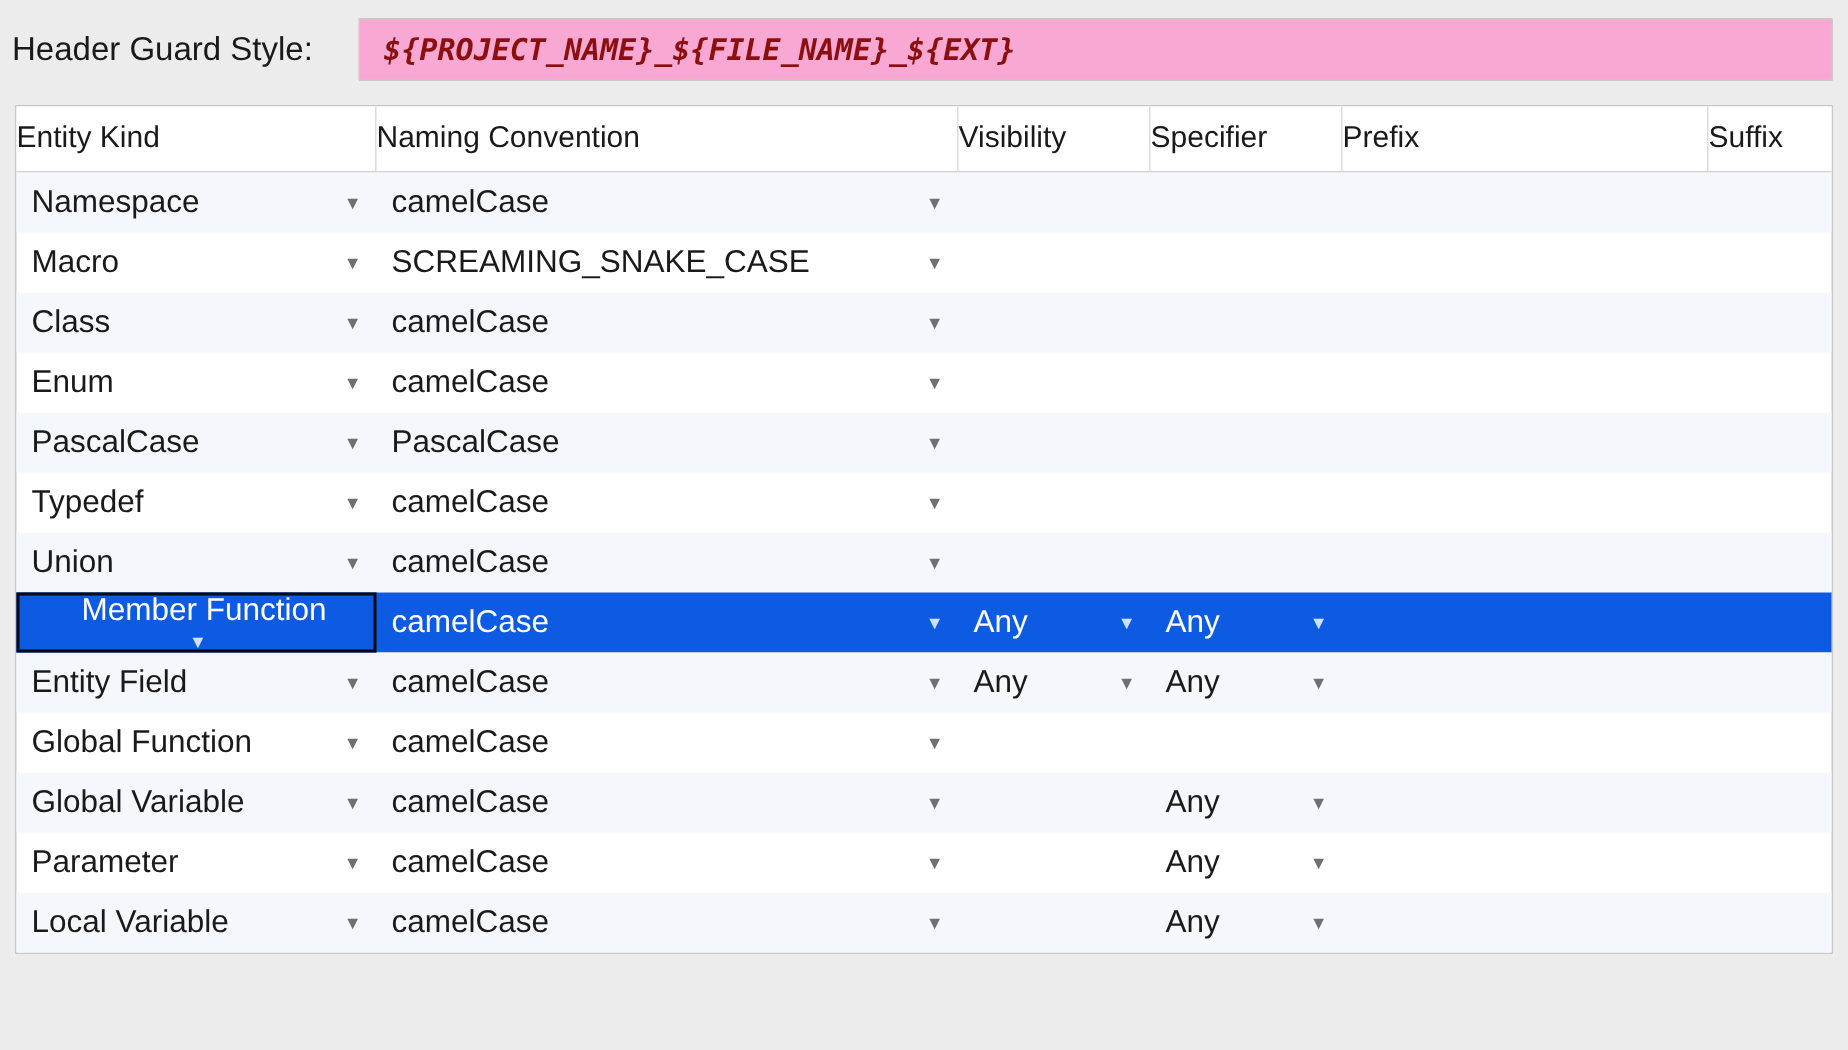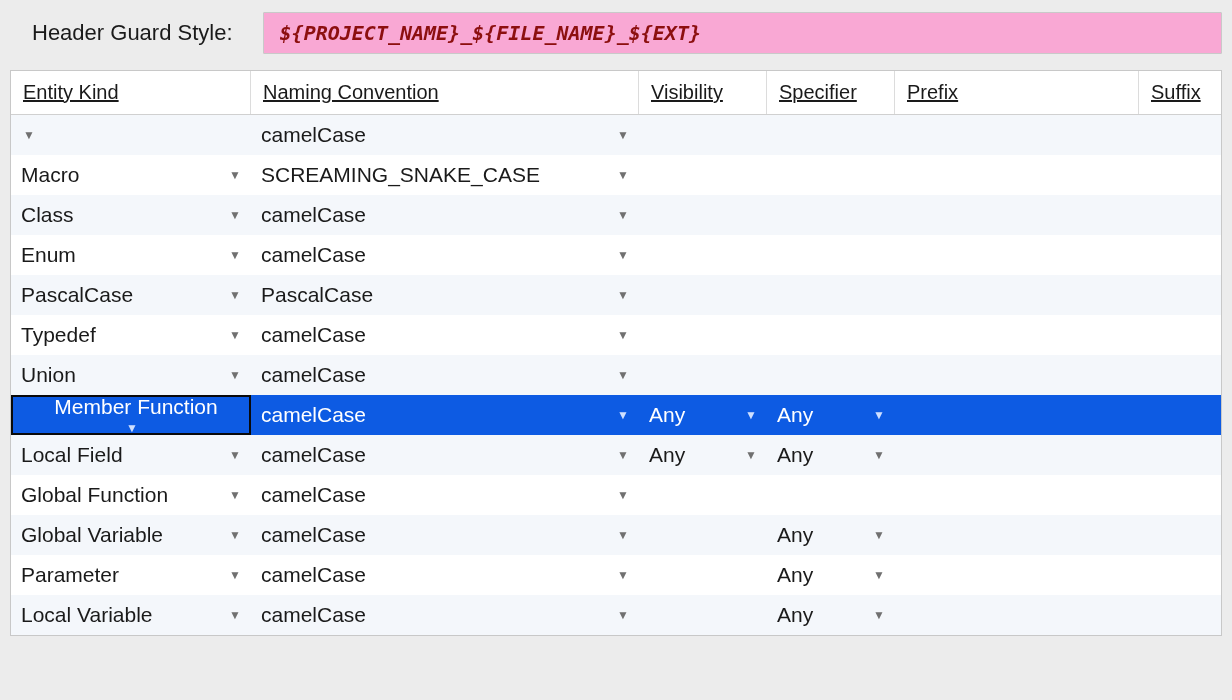--- a/index.html
+++ b/index.html
@@ -8,21 +8,21 @@
       background: #ececec;
       font-size: 19px;
       color: #1a1a1a;
       width: 1232px;
       height: 700px;
       overflow: hidden;
     }
     .top-row {
       display: flex;
       align-items: center;
-      padding: 12px 10px 10px 32px;
+      padding: 12px 10px 10px 8px;
       gap: 30px;
     }
     .top-label {
       font-size: 22px;
       color: #1a1a1a;
     }
     .guard-input {
       flex: 1;
       background: #f9a8d4;
       border: 1px solid #c9c9c9;
@@ -44,24 +44,23 @@
       display: flex;
       height: 44px;
       align-items: stretch;
       border-bottom: 1px solid #d0d0d0;
       background: #ffffff;
       font-size: 20px;
     }
     .th {
       display: flex;
       align-items: center;
-      padding: 0 12px;
+      padding: 0 0;
       border-right: 1px solid #dcdcdc;
       color: #1a1a1a;
-      text-decoration: underline;
     }
     .th:last-child { border-right: none; }
     .col-entity   { width: 240px; }
     .col-conv     { width: 388px; }
     .col-vis      { width: 128px; text-align: center; }
     .col-spec     { width: 128px; }
     .col-prefix   { width: 244px; }
     .col-suffix   { flex: 1; }
     .row {
       display: flex;
@@ -113,20 +112,21 @@
     <div class="th col-entity">Entity Kind</div>
     <div class="th col-conv">Naming Convention</div>
     <div class="th col-vis">Visibility</div>
     <div class="th col-spec">Specifier</div>
     <div class="th col-prefix">Prefix</div>
     <div class="th col-suffix">Suffix</div>
   </div>
   <div id="tbody">
       <div class="row alt">
         <div class="cell c-entity">
+          <span class="cell-text">Namespace</span>
           <span class="tri">▼</span>
         </div>
         <div class="cell c-conv">
           <span class="cell-text">camelCase</span>
           <span class="tri">▼</span>
         </div>
         <div class="cell c-vis"></div>
         <div class="cell c-spec"></div>
         <div class="cell c-prefix"></div>
         <div class="cell c-suffix"></div>
@@ -230,21 +230,21 @@
         </div>
         <div class="cell c-spec">
           <span class="cell-text">Any</span>
           <span class="tri">▼</span>
         </div>
         <div class="cell c-prefix"></div>
         <div class="cell c-suffix"></div>
       </div>
       <div class="row alt">
         <div class="cell c-entity">
-          <span class="cell-text">Local Field</span>
+          <span class="cell-text">Entity Field</span>
           <span class="tri">▼</span>
         </div>
         <div class="cell c-conv">
           <span class="cell-text">camelCase</span>
           <span class="tri">▼</span>
         </div>
         <div class="cell c-vis">
           <span class="cell-text">Any</span>
           <span class="tri">▼</span>
         </div>

